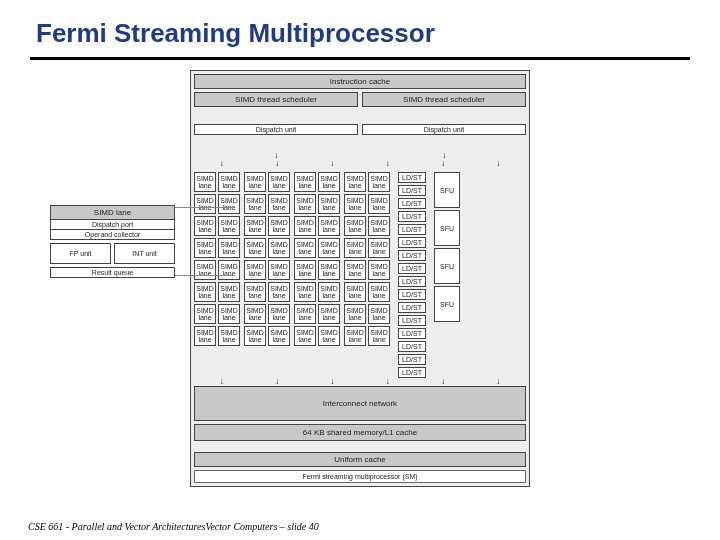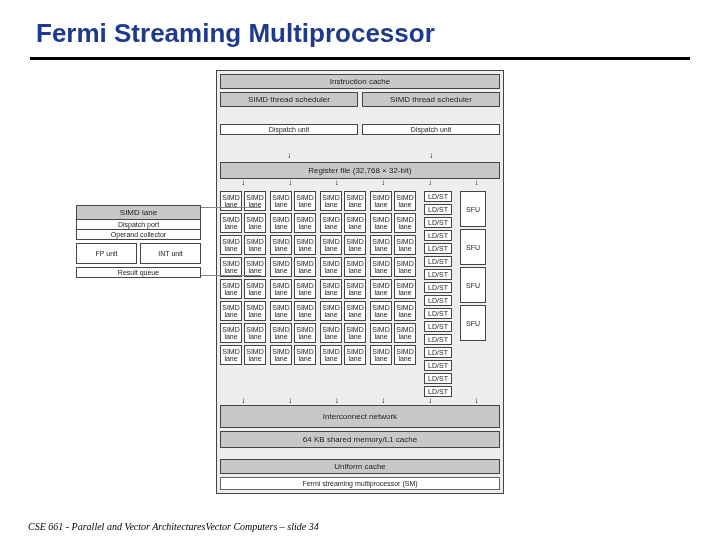--- a/index.html
+++ b/index.html
@@ -4,21 +4,21 @@
 <style>
   * { box-sizing: border-box; margin: 0; padding: 0; }
   body { width: 720px; height: 540px; background: #fff; font-family: Arial, sans-serif; position: relative; overflow: hidden; }
   .title { color: #1e3a8a; font-size: 26px; font-weight: bold; padding: 18px 0 8px 36px; border-radius: 21px; }
   .hr { border: none; border-top: 3px solid #000; margin: 0 30px 10px 30px; }
   .stage { display: flex; justify-content: center; }
   .diagram { position: relative; }
   .detail { position: absolute; left: -140px; top: 135px; width: 125px; }
   .box { background: #c8c8c8; border: 1px solid #444; font-size: 8px; text-align: center; color: #222; }
   .lightbox { background: #fff; border: 1px solid #444; font-size: 7px; text-align: center; color: #222; }
-  .sm { width: 288px; border: 1px solid #444; padding: 3px; background: #eee; }
+  .sm { width: 340px; border: 1px solid #444; padding: 3px; background: #eee; }
   .full { width: 100%; }
   .arrow { font-size: 8px; text-align: center; line-height: 1; }
   .sched-row { display: flex; gap: 4px; margin-top: 3px; }
   .sched-col { flex: 1; display: flex; flex-direction: column; gap: 17px; }
   .lanes-row { display: flex; gap: 4px; margin-top: 4px; }
   .lane-group { display: flex; gap: 2px; }
   .lane-col { display: flex; flex-direction: column; gap: 2px; }
   .lane { width: 22px; padding: 2px 0; }
   .ldst-col { display: flex; flex-direction: column; gap: 2px; margin-left: 4px; }
   .ldst { width: 28px; padding: 1px 0; }
@@ -58,21 +58,20 @@
           <div class="lightbox" style="padding:1px 0;">Dispatch unit</div>
           <div class="arrow">↓</div>
         </div>
         <div class="sched-col">
           <div class="box" style="padding:2px 0;">SIMD thread scheduler</div>
           <div class="lightbox" style="padding:1px 0;">Dispatch unit</div>
           <div class="arrow">↓</div>
         </div>
       </div>
 
-      <div class="box full" style="padding:3px 0;margin-top:2px;">Register file (32,768 × 32-bit)</div>
       <div style="display:flex;justify-content:space-around;">
         <span class="arrow">↓</span>
         <span class="arrow">↓</span>
         <span class="arrow">↓</span>
         <span class="arrow">↓</span>
         <span class="arrow">↓</span>
         <span class="arrow">↓</span>
       </div>
 
       <div class="lanes-row">
@@ -194,24 +193,24 @@
       </div>
 
       <div style="display:flex;justify-content:space-around;">
         <span class="arrow">↓</span>
         <span class="arrow">↓</span>
         <span class="arrow">↓</span>
         <span class="arrow">↓</span>
         <span class="arrow">↓</span>
         <span class="arrow">↓</span>
       </div>
-      <div class="box full" style="padding:6px 0;">Interconnect network</div>
+      <div class="box full" style="padding:12px 0;">Interconnect network</div>
       <div class="box full" style="padding:3px 0;margin-top:3px;">64 KB shared memory/L1 cache</div>
       <div class="box full" style="padding:2px 0;margin-top:11px;">Uniform cache</div>
       <div class="lightbox full" style="padding:2px 0;margin-top:3px;border:1px solid #666;">Fermi streaming multiprocessor (SM)</div>
     </div>
   </div>
 </div>
 
 <div class="footer">
   <span>CSE 661 - Parallel and Vector Architectures</span>
-  <span>Vector Computers – slide 34</span>
+  <span>Vector Computers – slide 40</span>
 </div>
 
 </body></html>

